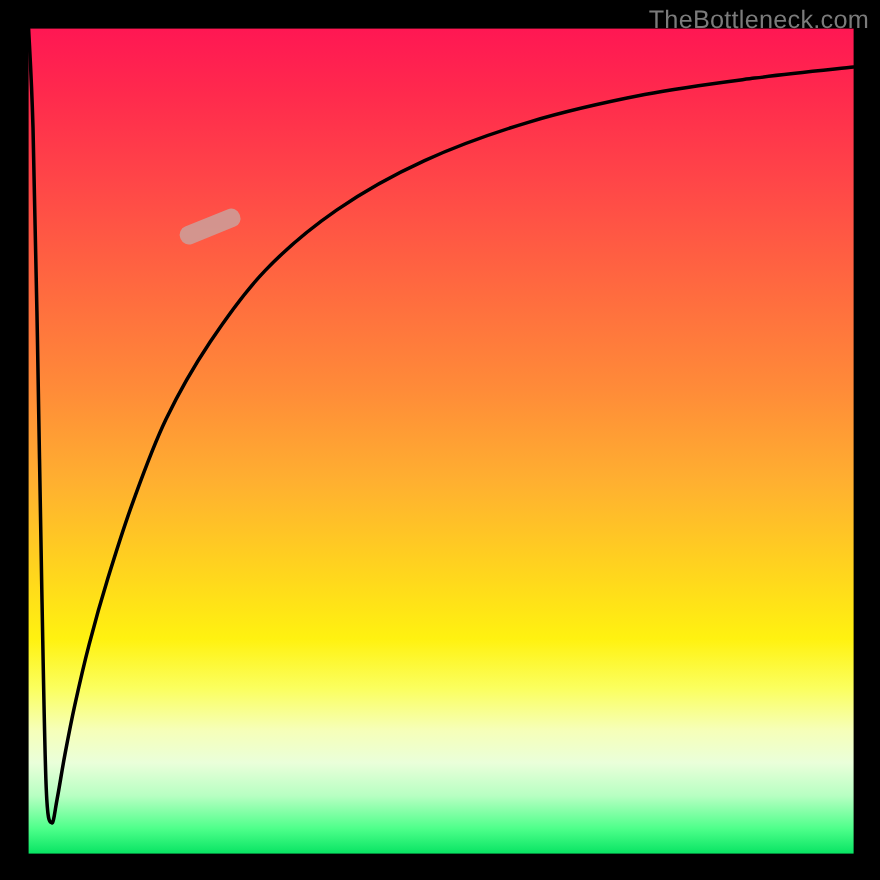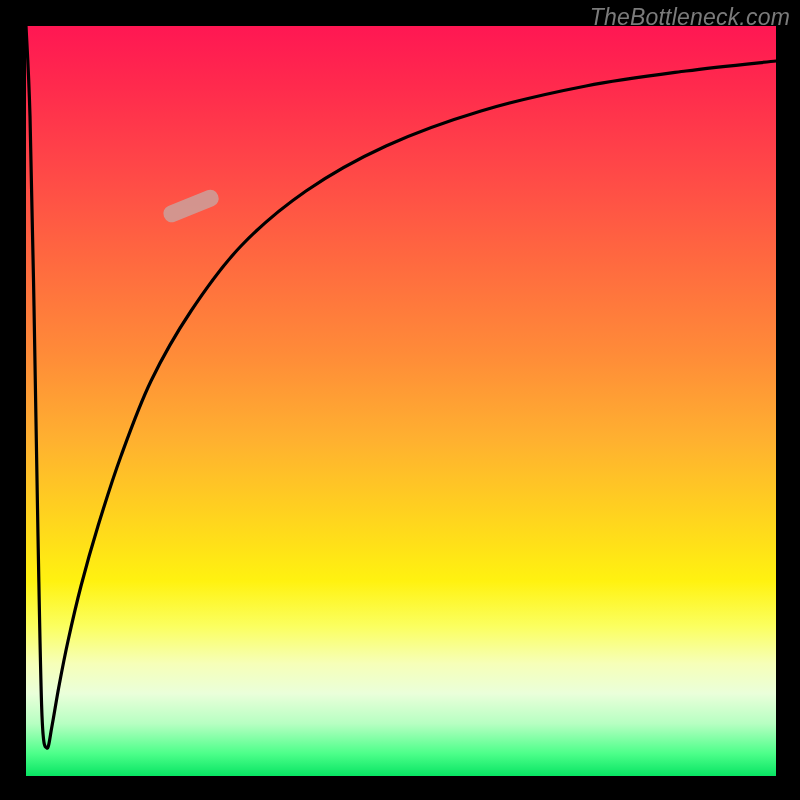--- a/index.html
+++ b/index.html
@@ -44,21 +44,20 @@
   }
   .watermark {
     position: absolute;
     top: 4px;
     right: 10px;
     color: #7b7b7b;
     font-size: 23px;
     letter-spacing: 0.2px;
     font-weight: 400;
     user-select: none;
-    font-style: italic;
   }
   svg.curve {
     position: absolute;
     left: 26px;
     top: 26px;
     width: 750px;
     height: 750px;
     overflow: visible;
   }
 </style>

